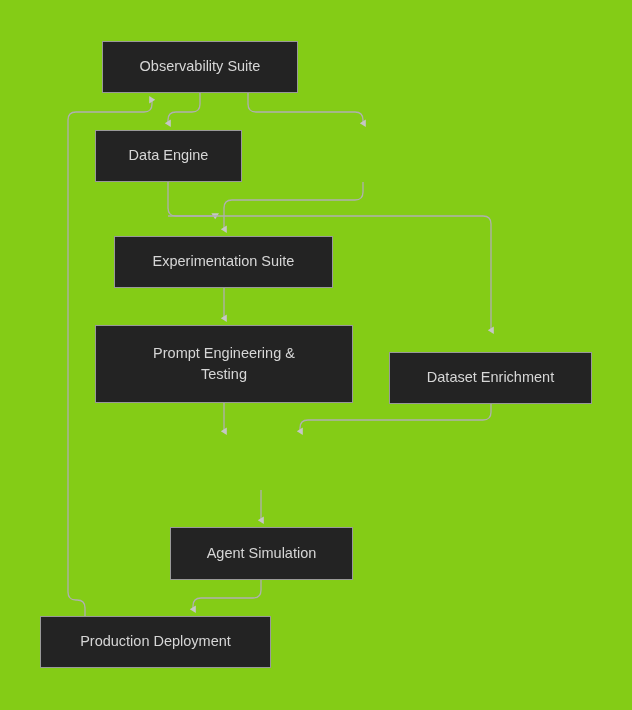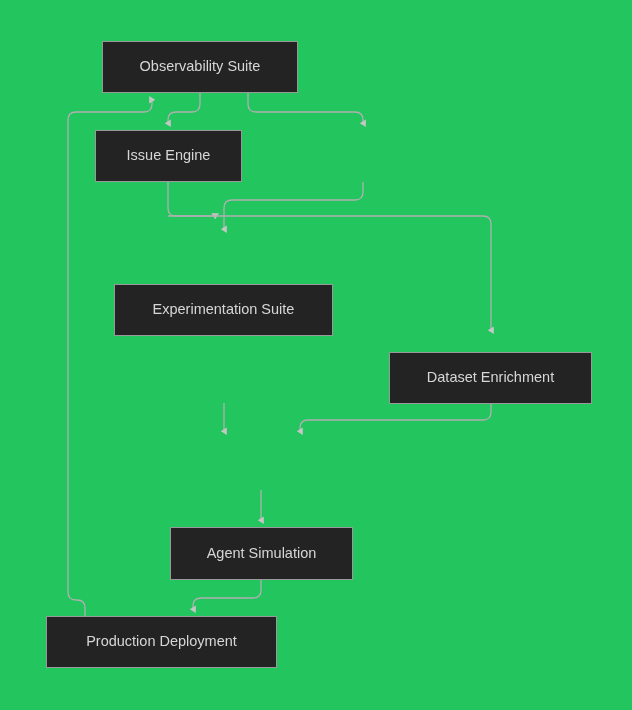--- a/index.html
+++ b/index.html
@@ -4,21 +4,21 @@
 <style>
   html, body {
     margin: 0;
     padding: 0;
     background: #161616;
   }
   #canvas {
     position: relative;
     width: 632px;
     height: 710px;
-    background: #22c55e;
+    background: #84cc16;
     overflow: hidden;
     font-family: "Liberation Sans", sans-serif;
     text-decoration: underline;
   }
   #edges {
     position: absolute;
     left: 0;
     top: 0;
     width: 632px;
     height: 710px;
@@ -62,35 +62,38 @@
       <path d="M261,580 L261,590 Q261,598 253,598 L201,598 Q193,598 193,606 L193,610"></path>
       <path d="M85,616 L85,608 Q85,600 77,600 L76,600 Q68,600 68,592 L68,120 Q68,112 76,112 L144,112 Q152,112 152,104 L152,99"></path>
     </g>
   </svg>
 
   <div class="node" style="left:102px; top:41px; width:196px; height:52px;">
     <span>Observability Suite</span>
   </div>
 
   <div class="node" style="left:95px; top:130px; width:147px; height:52px;">
-    <span>Issue Engine</span>
+    <span>Data Engine</span>
   </div>
 
 
-  <div class="node" style="left:114px; top:236px; width:219px; height:52px;margin-top:48px;">
+  <div class="node" style="left:114px; top:236px; width:219px; height:52px;">
     <span>Experimentation Suite</span>
   </div>
 
+  <div class="node" style="left:95px; top:325px; width:258px; height:78px; padding:0 48px;">
+    <span>Prompt Engineering &amp; Testing</span>
+  </div>
 
   <div class="node" style="left:389px; top:352px; width:203px; height:52px;">
     <span>Dataset Enrichment</span>
   </div>
 
 
   <div class="node" style="left:170px; top:527px; width:183px; height:53px;">
     <span>Agent Simulation</span>
   </div>
 
-  <div class="node" style="left:40px; top:616px; width:231px; height:52px;margin-left:6px;">
+  <div class="node" style="left:40px; top:616px; width:231px; height:52px;">
     <span>Production Deployment</span>
   </div>
 
 </div>
 
 </body></html>

